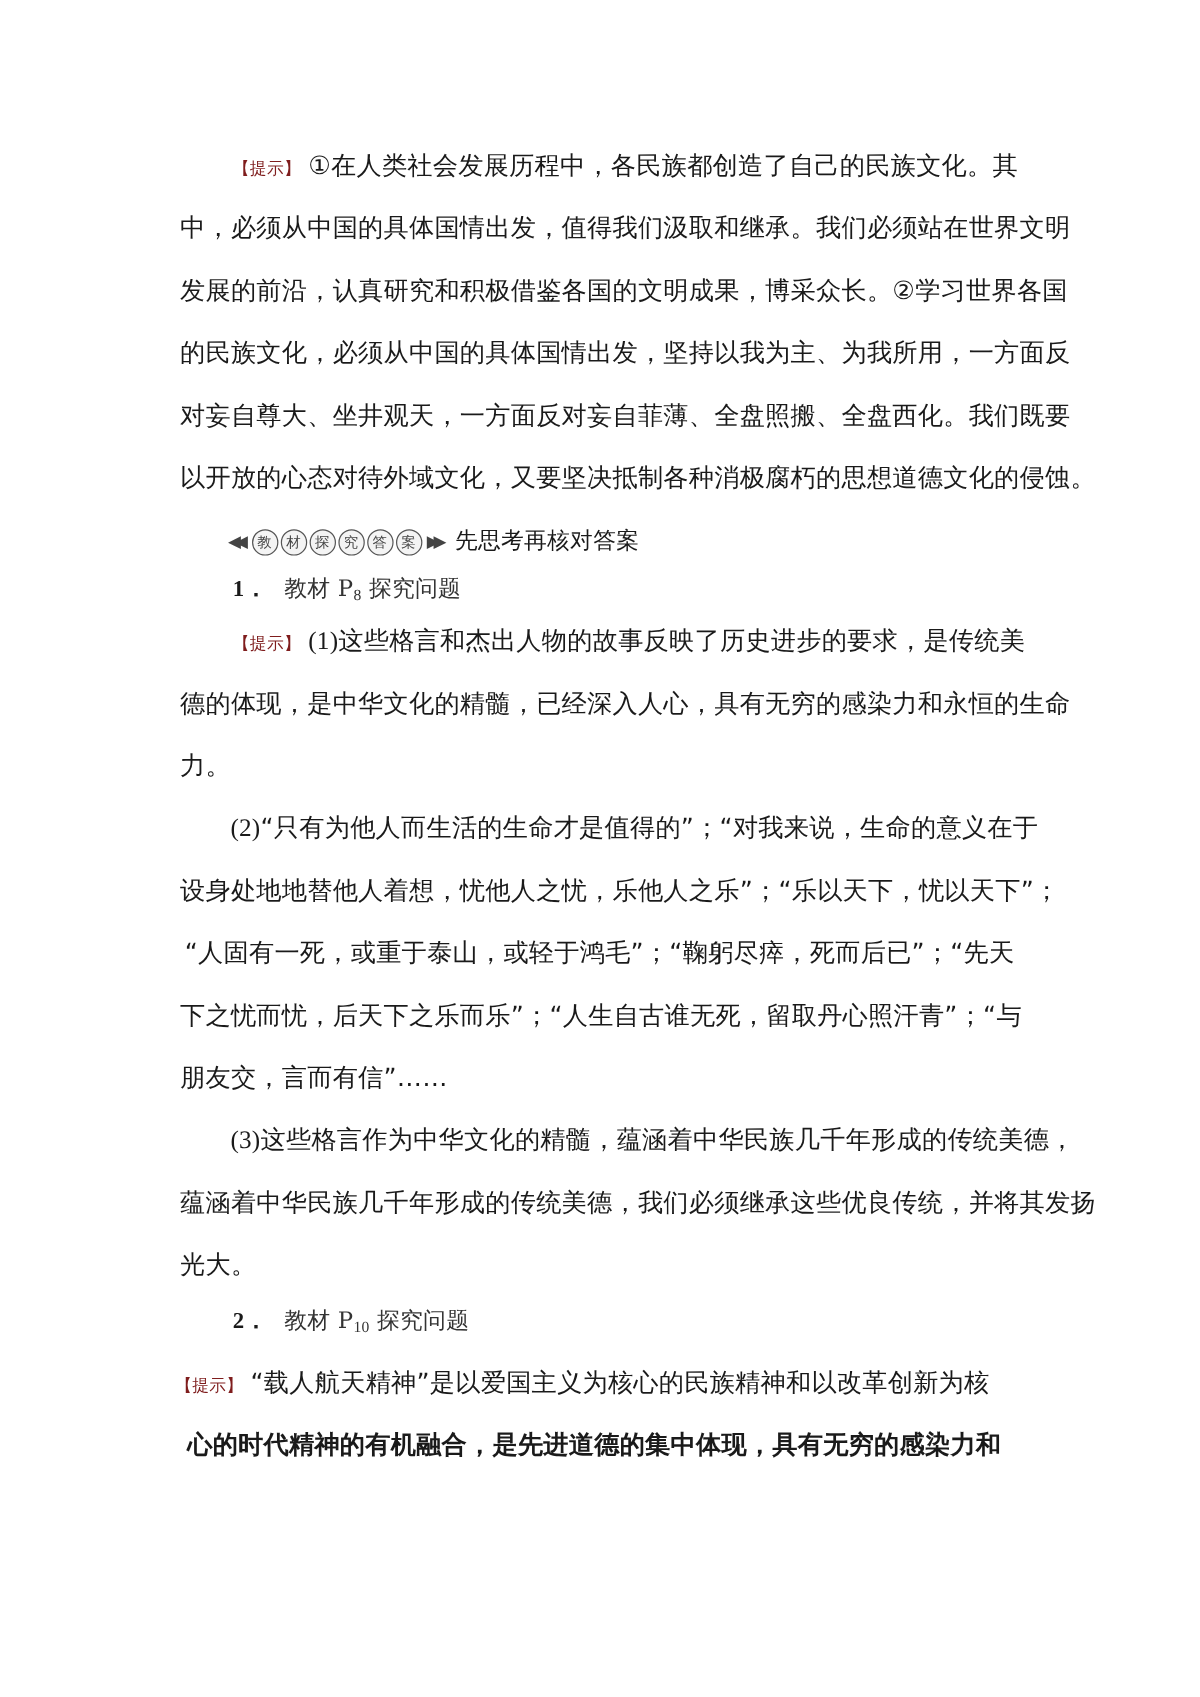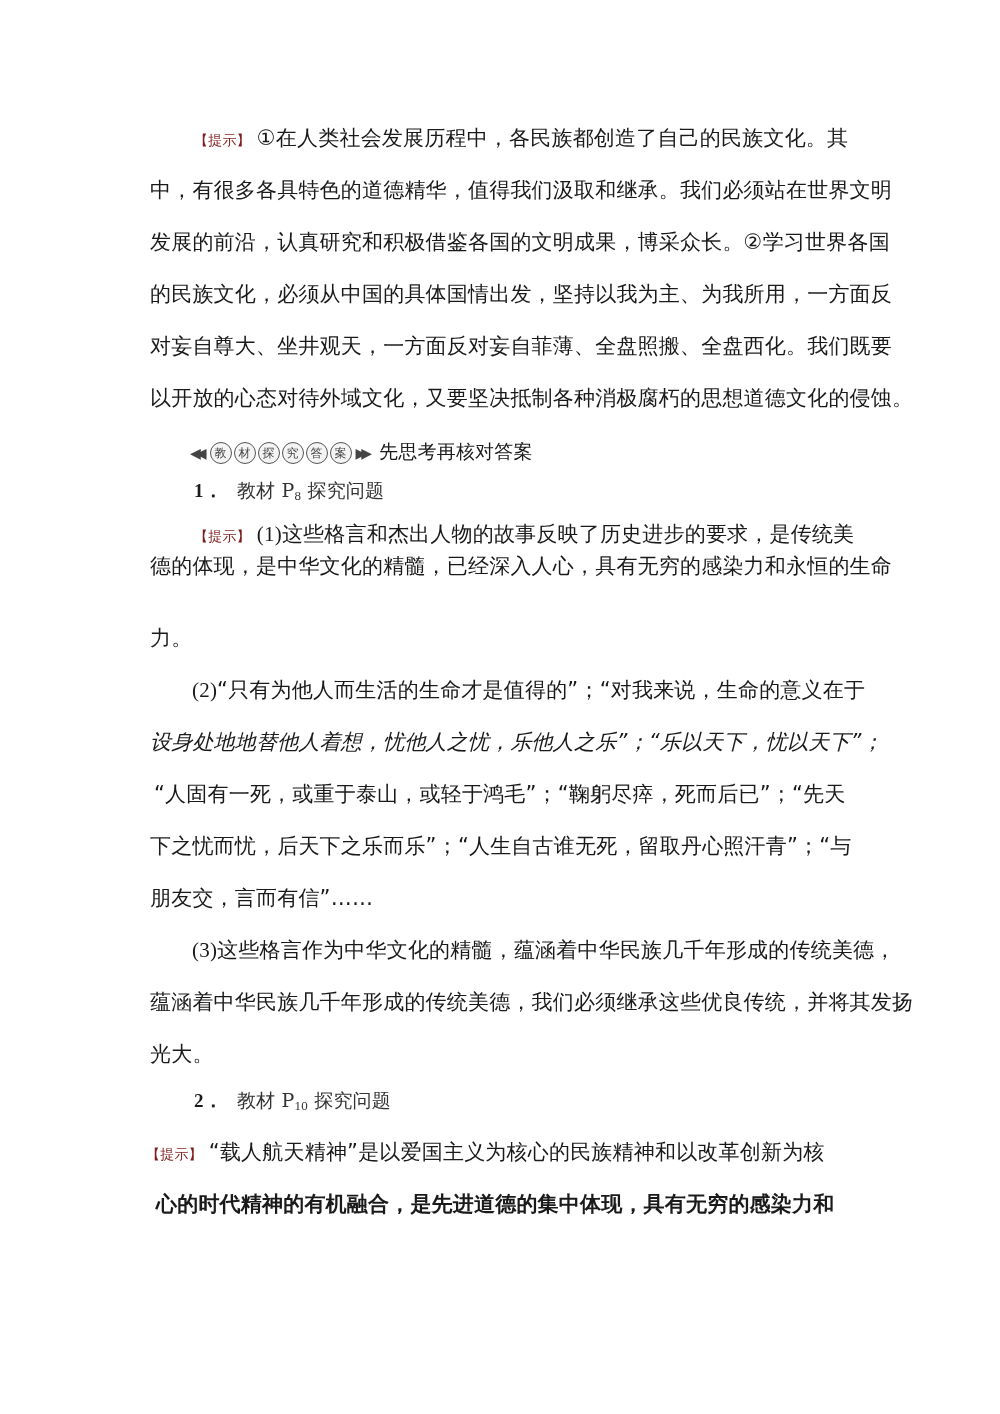--- a/index.html
+++ b/index.html
@@ -84,21 +84,21 @@
   </style>
 </head>
 <body>
 
 <div class="page">
 
   <div class="line" style="top:0px; left:44px;">
     <span class="tip">【提示】</span><span>①在人类社会发展历程中，各民族都创造了自己的民族文化。其</span>
   </div>
   <div class="line" style="top:52px;">
-    <span>中，有很多各具特色的道德精华，值得我们汲取和继承。我们必须站在世界文明</span>
+    <span>中，必须从中国的具体国情出发，值得我们汲取和继承。我们必须站在世界文明</span>
   </div>
   <div class="line" style="top:104px;">
     <span>发展的前沿，认真研究和积极借鉴各国的文明成果，博采众长。②学习世界各国</span>
   </div>
   <div class="line" style="top:156px;">
     <span>的民族文化，必须从中国的具体国情出发，坚持以我为主、为我所用，一方面反</span>
   </div>
   <div class="line" style="top:208px;">
     <span>对妄自尊大、坐井观天，一方面反对妄自菲薄、全盘照搬、全盘西化。我们既要</span>
   </div>
@@ -119,31 +119,31 @@
     </span><span>先思考再核对答案</span>
   </div>
 
   <div class="line" style="top:352px; left:44px;text-align:right;">
     <span class="heading-num">1．</span><span class="heading-text"><span>教材 P</span><span class="sub">8</span><span> 探究问题</span></span>
   </div>
 
   <div class="line" style="top:396px; left:44px;">
     <span class="tip">【提示】</span><span class="serif">(1)</span><span>这些格言和杰出人物的故事反映了历史进步的要求，是传统美</span>
   </div>
-  <div class="line" style="top:428px;">
+  <div class="line" style="top:448px;">
     <span>德的体现，是中华文化的精髓，已经深入人心，具有无穷的感染力和永恒的生命</span>
   </div>
   <div class="line" style="top:500px;">
     <span>力。</span>
   </div>
 
   <div class="line" style="top:552px; left:42px;">
     <span class="serif">(2)</span><span>“只有为他人而生活的生命才是值得的”；“对我来说，生命的意义在于</span>
   </div>
-  <div class="line" style="top:604px;font-style:italic;">
+  <div class="line" style="top:604px;">
     <span>设身处地地替他人着想，忧他人之忧，乐他人之乐”；“乐以天下，忧以天下”；</span>
   </div>
   <div class="line" style="top:656px; left:4px;">
     <span>“人固有一死，或重于泰山，或轻于鸿毛”；“鞠躬尽瘁，死而后已”；“先天</span>
   </div>
   <div class="line" style="top:708px;">
     <span>下之忧而忧，后天下之乐而乐”；“人生自古谁无死，留取丹心照汗青”；“与</span>
   </div>
   <div class="line" style="top:760px;">
     <span>朋友交，言而有信”……</span>

